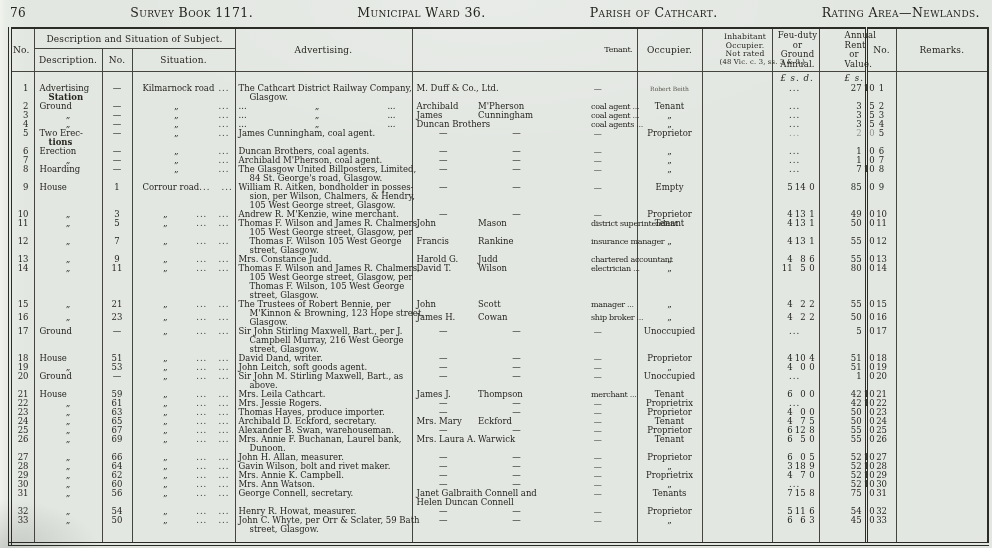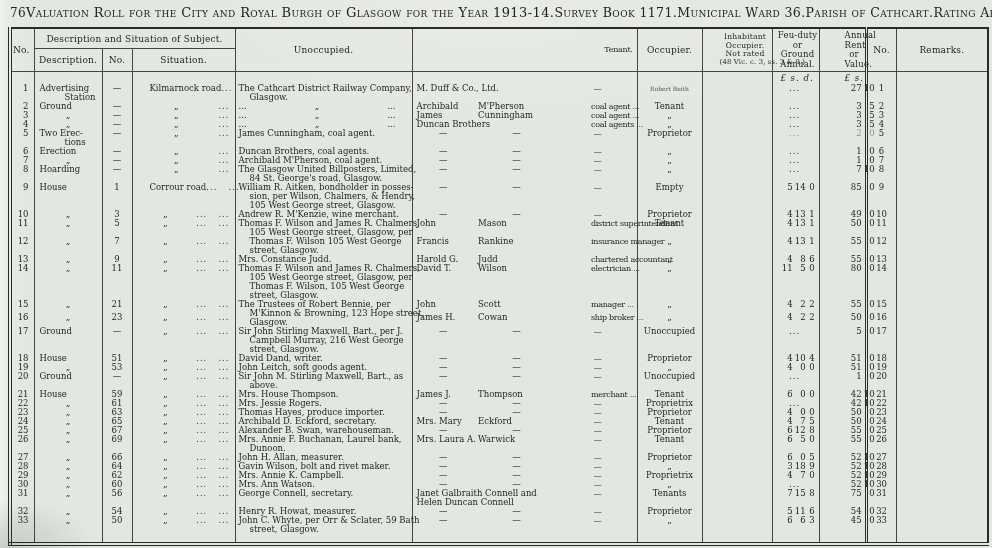--- a/index.html
+++ b/index.html
@@ -61,25 +61,25 @@
   
   tbody td{
     font-size:8.5px;line-height:9px;vertical-align:top;
     padding:0 2px;white-space:nowrap;
   }
   tbody tr.money td{height:12px;padding-top:2px;}
   .money-hdr{font-style:italic;font-size:8.6px;text-align:center;letter-spacing:1px;margin-left:16px;}
   tr.spacer td{height:10px;}
   .c-no{text-align:right;padding-right:5px;}
   .c-desc div{padding-left:3px;}
-  .c-desc div.cont{padding-left:28px;}
+  .c-desc div.cont{padding-left:12px;font-weight:bold;}
   .c-desc div.dit{padding-left:0;text-align:center;}
   .c-snum{text-align:center;}
   .sitwrap{display:flex;justify-content:space-between;}
-  .sit-name{padding-left:15px;}
+  .sit-name{padding-left:8px;}
   .sit-name.dit{flex:1;text-align:center;padding-left:0;}
   .sit-dots{white-space:pre;padding-right:3px;letter-spacing:1px;color:#3a3a33;}
   .c-prop div{padding-left:1px;}
   .c-prop div.cont{padding-left:12px;}
   .pditto{display:flex;justify-content:space-between;padding:0 14px 0 48px;}
   .c-t1,.c-t2{text-align:left;padding-left:4px;}
   .c-t3{text-align:right;padding-right:4px;font-size:8px;letter-spacing:-.3px;padding-left:32px;}
   .c-t1.dash,.c-t2.dash,.c-t3.dash{text-align:center;padding:0;letter-spacing:0;}
   .c-occ{text-align:center;}
   .c-occ.small{font-size:6px;line-height:7px;color:#55554d;padding-top:1px;}
@@ -93,21 +93,20 @@
   .faint{opacity:.45;}
   .c-no2{text-align:center;}
 </style>
 </head>
 <body>
 
 <div class="scan">
 
   <header class="page-title">
     <span class="t-num">76</span>
-    <span class="t-main">Valuation Roll for the City and Royal Burgh of Glasgow for the Year 1913-14.</span>
     <span>Survey Book 1171.</span>
     <span>Municipal Ward 36.</span>
     <span>Parish of Cathcart.</span>
     <span>Rating Area—Newlands.</span>
   </header>
 
   <table class="vroll">
     <colgroup>
       <col style="width:24px">
         <col style="width:68px">
@@ -121,21 +120,21 @@
         <col style="width:70px">
         <col style="width:47px">
         <col style="width:47px">
       <col style="width:30px">
         <col style="width:92px">
     </colgroup>
     <thead>
       <tr>
         <th class="c-no" rowspan="2">No.</th>
         <th class="c-sit h-group" colspan="3">Description and Situation of Subject.</th>
-        <th class="c-prop" rowspan="2">Unoccupied.</th>
+        <th class="c-prop" rowspan="2">Advertising.</th>
         <th class="c-t3" rowspan="2" colspan="3">Tenant.</th>
         <th class="c-occ" rowspan="2">Occupier.</th>
         <th class="c-inh h-inh" rowspan="2">
           <div>Inhabitant Occupier.</div>
           <div>Not rated</div>
           <div class="statute">(48 Vic. c. 3, ss. 3 &amp; 9.)</div>
         </th>
         <th class="c-feu h-feu" rowspan="2">Feu-duty or Ground Annual.</th>
         <th class="c-rent h-feu" rowspan="2">Annual Rent or Value.</th>
         <th class="c-no2" rowspan="2">No.</th>
@@ -731,21 +730,21 @@
             <div class="">House</div>
           </td>
           <td class="c-snum">59</td>
           <td class="c-sit">
             <div class="sitwrap">
               <span class="sit-name dit">„</span>
               <span class="sit-dots">...   ...</span>
             </div>
           </td>
           <td class="c-prop">
-            <div class="">Mrs. House Thompson.</div>
+            <div class="">Mrs. Leila Cathcart.</div>
           </td>
           <td class="c-t1">
             <div>James J.</div>
           </td>
           <td class="c-t2">Thompson</td>
           <td class="c-t3">merchant ...</td>
           <td class="c-occ">Tenant</td>
           <td class="c-inh"></td>
           <td class="c-feu"><span class="m f0">6</span><span class="m f1">0</span><span class="m f2">0</span></td>
           <td class="c-rent"><span class="m r0">42</span><span class="m r1">10</span></td>

